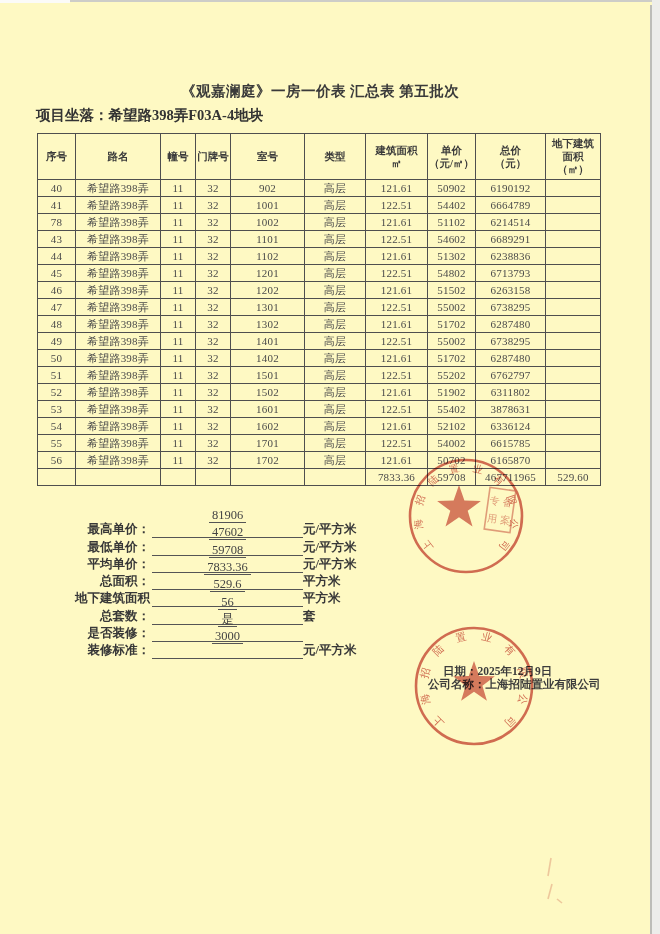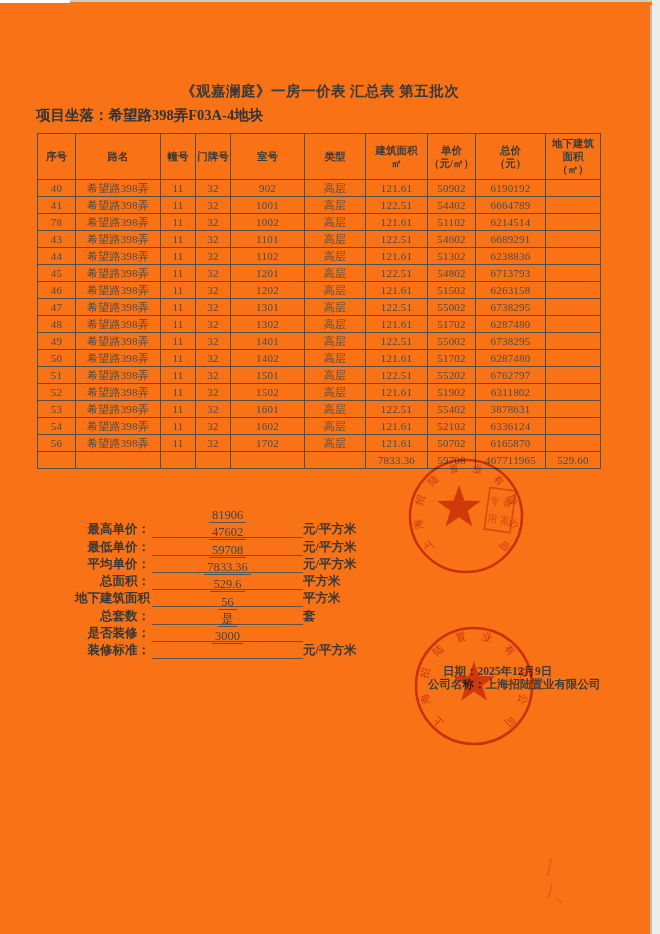--- a/index.html
+++ b/index.html
@@ -1,17 +1,17 @@
 <!DOCTYPE html>
 <html><head>
 <meta charset="utf-8">
 <style>
   html,body{margin:0;padding:0;background:#e9e9e6;}
   .page{
-    position:relative;width:660px;height:934px;background:#f97316;overflow:hidden;
+    position:relative;width:660px;height:934px;background:#fef9c3;overflow:hidden;
     font-family:"Liberation Serif","DejaVu Serif",serif;color:#3d3d3d;
   }
   .edge-top{position:absolute;top:0;left:0;width:660px;height:2px;background:#cdcdc8;}
   .edge-top-notch{position:absolute;top:0;left:0;width:70px;height:3px;background:#fbfbf8;}
   .edge-right-fill{position:absolute;top:0;left:652px;width:8px;height:934px;background:#ededea;}
   .edge-right-line{position:absolute;top:5px;left:650px;width:2px;height:929px;background:#bdbdb8;}
 
   .doc-title{position:absolute;top:82px;left:0;width:640px;text-align:center;
     font-size:14.5px;font-weight:bold;letter-spacing:.5px;color:#3a3a3a;}
   .location{position:absolute;top:106px;left:36px;font-size:14.5px;font-weight:bold;color:#333;}
@@ -255,20 +255,32 @@
         <tr>
           <td>54</td>
           <td>希望路398弄</td>
           <td>11</td>
           <td>32</td>
           <td>1602</td>
           <td>高层</td>
           <td>121.61</td>
           <td>52102</td>
           <td>6336124</td>
+          <td></td>
+        </tr>
+        <tr>
+          <td>55</td>
+          <td>希望路398弄</td>
+          <td>11</td>
+          <td>32</td>
+          <td>1701</td>
+          <td>高层</td>
+          <td>122.51</td>
+          <td>54002</td>
+          <td>6615785</td>
           <td></td>
         </tr>
         <tr>
           <td>56</td>
           <td>希望路398弄</td>
           <td>11</td>
           <td>32</td>
           <td>1702</td>
           <td>高层</td>
           <td>121.61</td>

